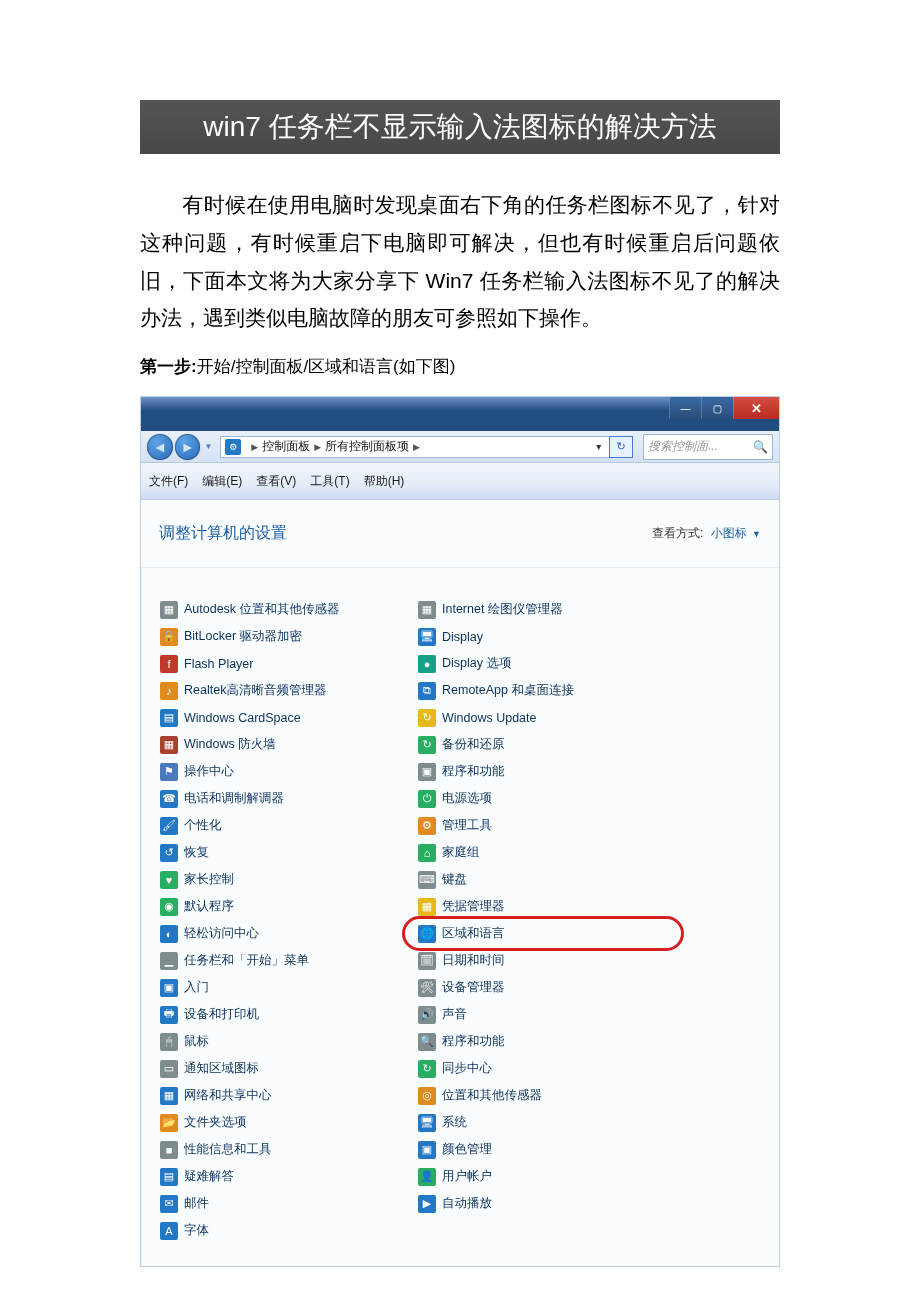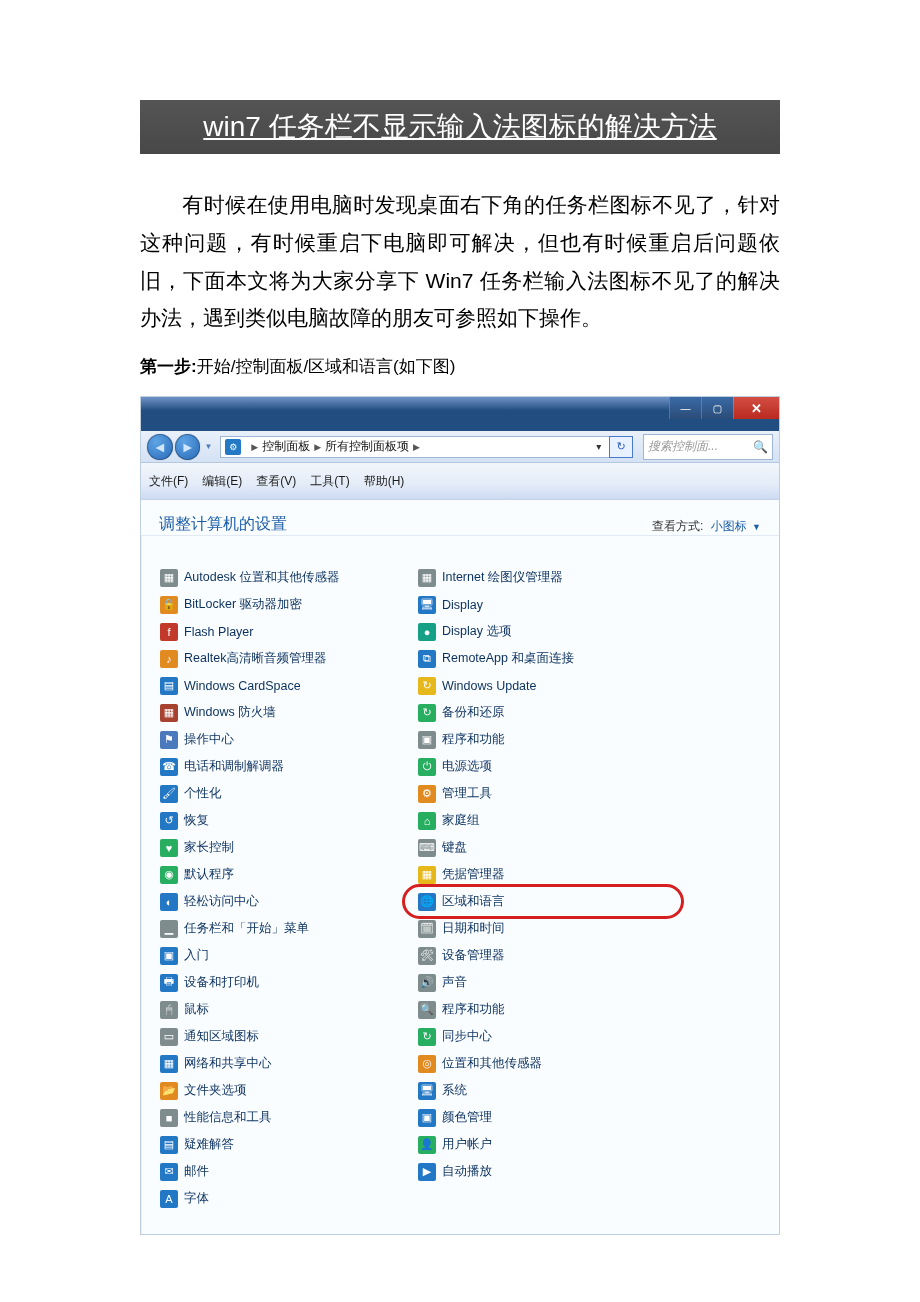--- a/index.html
+++ b/index.html
@@ -2,21 +2,20 @@
 <html><head>
 <meta charset="utf-8">
 <style>
   * { margin:0; padding:0; box-sizing:border-box; }
   body { font-family: 'Microsoft YaHei', Arial, sans-serif; background:#fff; width:920px; }
   .page { padding:60px 80px 40px 80px;}
   .title-banner {
     background: linear-gradient(to bottom, #545454, #484848);
     color:#fff; font-size:28px; padding:8px 10px; text-align:center;
     margin:40px 60px 32px 60px;
-    text-decoration:underline;
   }
   .body-text { font-size:21px; line-height:1.8; margin:0 60px 18px 60px; text-align:justify; }
   .indent { display:inline-block; width:2em; }
   .step-text { font-size:17px; margin:12px 60px 18px 60px; }
   .step-bold { font-weight:bold; }
   .window { margin:0 60px 0 60px; border:1px solid #bfcfe0; border-radius:0; overflow:hidden; }
   .win-topbar {
     height:34px;
     background: linear-gradient(to bottom, #6f93c8, #224d80 40%, #224d80);
     position:relative;
@@ -55,21 +54,21 @@
   }
   .search-box .mag { margin-left:auto; color:#3b6caf; font-style:normal;}
   .menu-bar {
     height:25px; background:linear-gradient(to bottom,#f2f6fc,#e4ecf8 60%, #ccdaf1);
     display:flex; align-items:center; padding:18px 8px; font-size:12px;
     border-bottom:1px solid #c1d3eb;
     color:#1b1b1b;
   }
   .menu-bar span { margin-right:14px; }
   .content-head {
-    height:36px; display:flex; align-items:flex-end; padding:0 18px;
+    height:68px; display:flex; align-items:center; padding:0 18px;
     background:#fafdff;
     border-bottom:1px solid #e1eaf5;
   }
   .content-head .ch-left { color:#1d5ea9; font-size:16px; }
   .content-head .ch-right { margin-left:auto; font-size:12px; color:#343434;}
   .view-link { color:#1d5ea9; margin-left:4px;}
   .drop-caret { color:#1d5ea9; font-size:9px; margin-left:2px;}
   .items-area {
     background:#fafdff; padding:28px 16px 22px 16px;
     display:grid; grid-template-columns: 258px 258px; gap:0 0;

